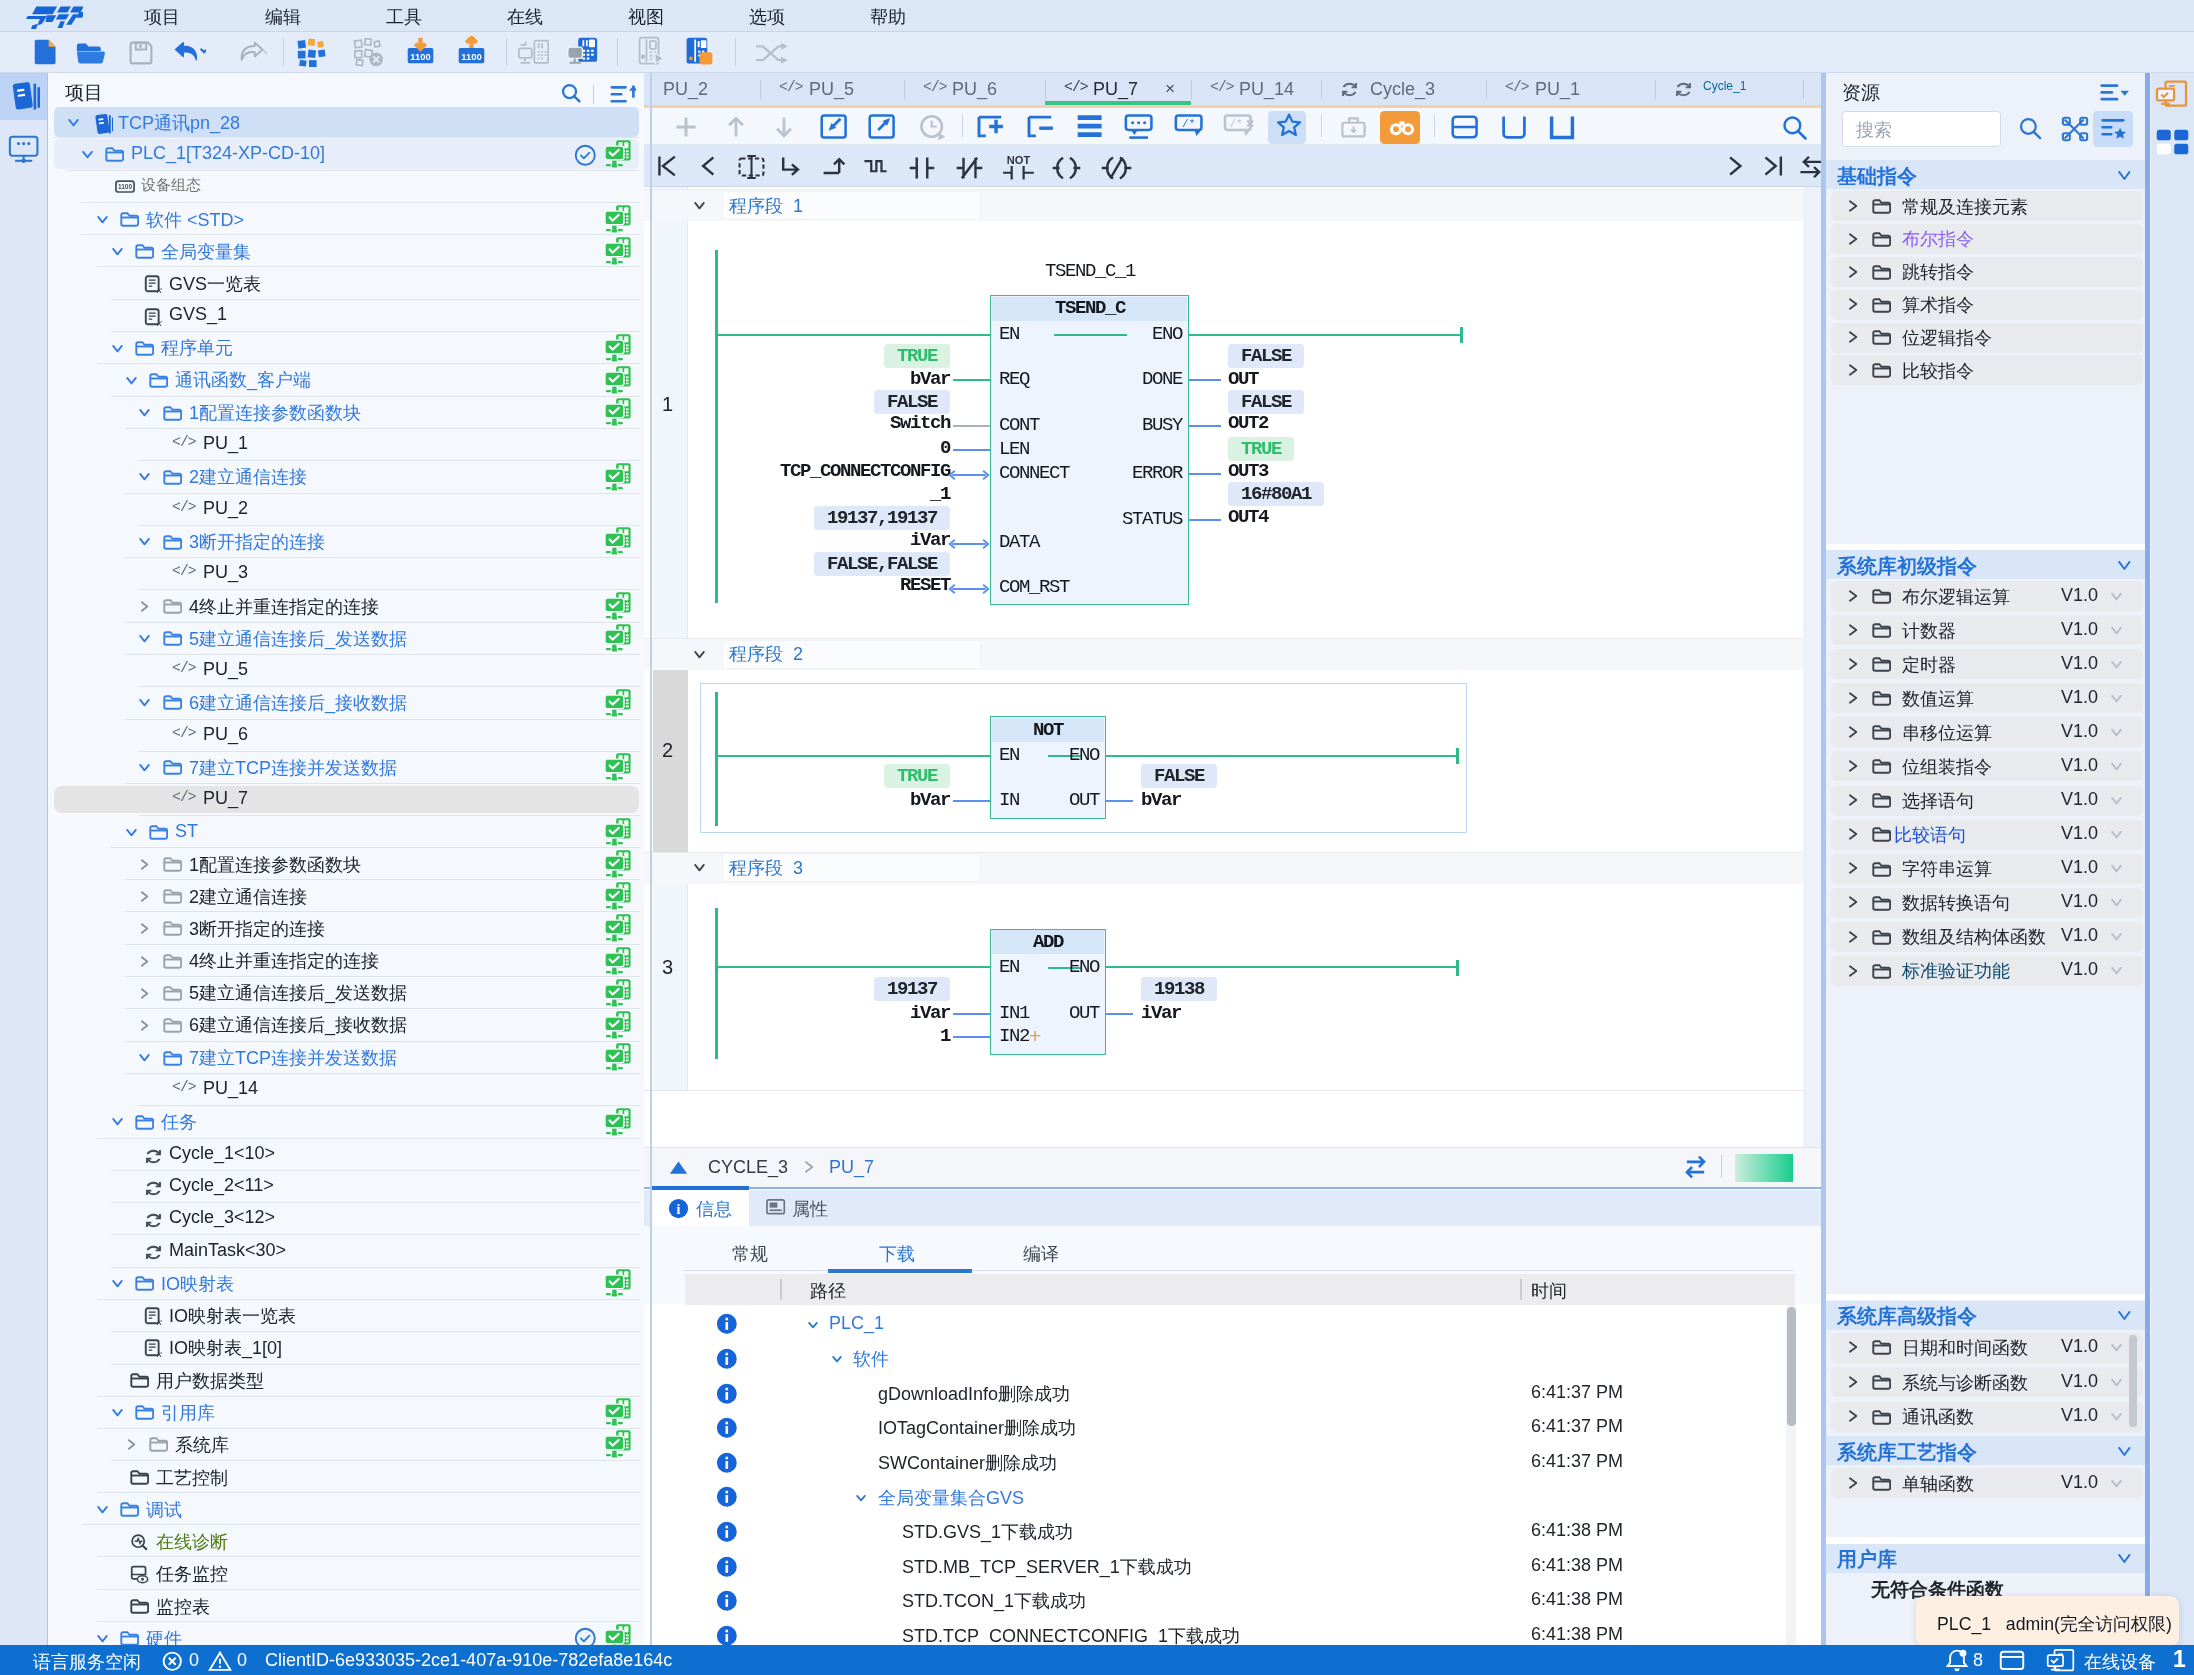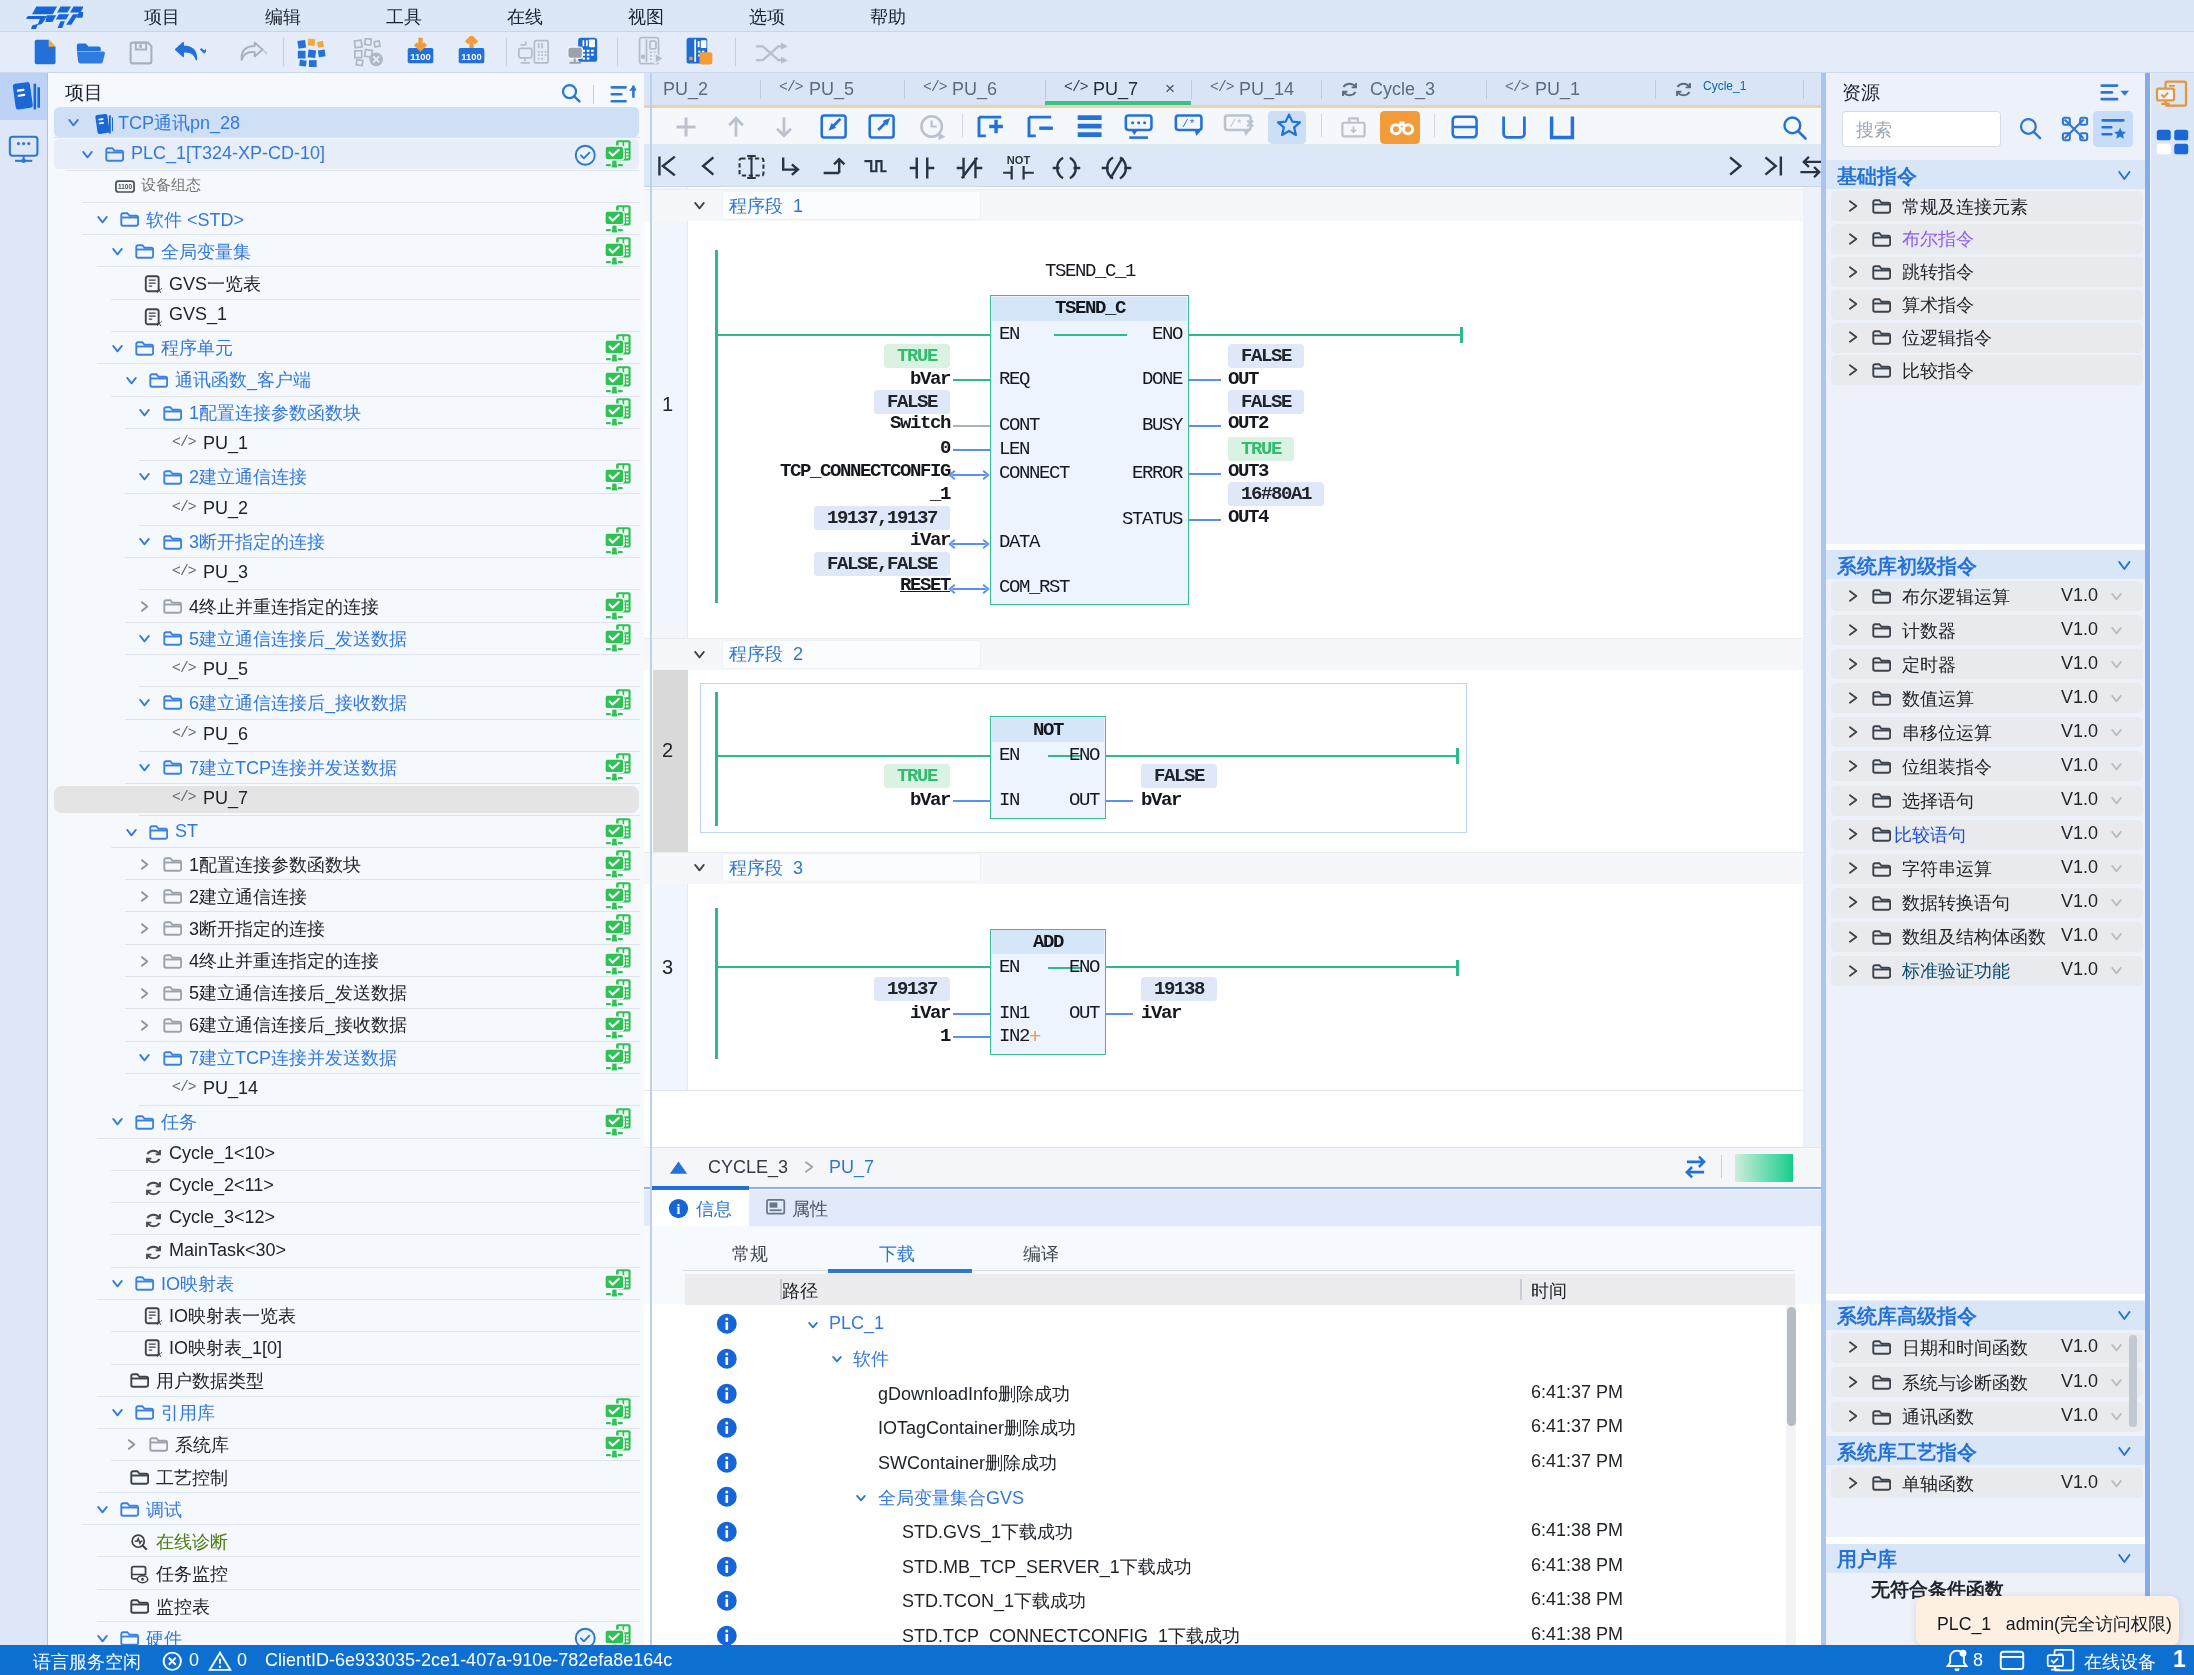--- a/index.html
+++ b/index.html
@@ -1341,21 +1341,21 @@
       <path d="M41 2 L47 7 L41 12" fill="none" stroke="#5b8ff2" stroke-width="2.2"></path>
     </svg></div>
 <div class="a vbox" style="right:1245px;top:506px;font-family:'Liberation Mono',monospace;font-size:19px;letter-spacing:-1.4px;font-weight:bold;">19137,19137</div>
 <div class="a" style="right:1245px;top:529px;font-family:'Liberation Mono',monospace;font-size:19px;letter-spacing:-1.4px;color:#15191f;white-space:pre;font-weight:bold;">iVar</div>
 <div class="a" style="left:948px;top:537px"><svg width="42" height="12" viewBox="0 0 49 14" style="">
       <path d="M5 7 H44" stroke="#5b8ff2" stroke-width="2.4"></path>
       <path d="M8 2 L2 7 L8 12" fill="none" stroke="#5b8ff2" stroke-width="2.2"></path>
       <path d="M41 2 L47 7 L41 12" fill="none" stroke="#5b8ff2" stroke-width="2.2"></path>
     </svg></div>
 <div class="a vbox" style="right:1245px;top:552px;font-family:'Liberation Mono',monospace;font-size:19px;letter-spacing:-1.4px;font-weight:bold;">FALSE,FALSE</div>
-<div class="a" style="right:1245px;top:574px;font-family:'Liberation Mono',monospace;font-size:19px;letter-spacing:-1.4px;color:#15191f;white-space:pre;font-weight:bold;text-decoration:underline;">RESET</div>
+<div class="a" style="right:1245px;top:574px;font-family:'Liberation Mono',monospace;font-size:19px;letter-spacing:-1.4px;color:#15191f;white-space:pre;font-weight:bold;">RESET</div>
 <div class="a" style="left:948px;top:582px"><svg width="42" height="12" viewBox="0 0 49 14" style="">
       <path d="M5 7 H44" stroke="#5b8ff2" stroke-width="2.4"></path>
       <path d="M8 2 L2 7 L8 12" fill="none" stroke="#5b8ff2" stroke-width="2.2"></path>
       <path d="M41 2 L47 7 L41 12" fill="none" stroke="#5b8ff2" stroke-width="2.2"></path>
     </svg></div>
 <div class="a" style="left:1189px;top:379px;width:32px;height:2.1px;background:#5b8ff2"></div>
 <div class="a vbox" style="left:1228px;top:344px;font-family:'Liberation Mono',monospace;font-size:19px;letter-spacing:-1.4px;font-weight:bold;">FALSE</div>
 <div class="a" style="left:1228px;top:368px;font-family:'Liberation Mono',monospace;font-size:19px;letter-spacing:-1.4px;color:#15191f;white-space:pre;font-weight:bold;">OUT</div>
 <div class="a" style="left:1189px;top:425px;width:32px;height:2.1px;background:#5b8ff2"></div>
 <div class="a vbox" style="left:1228px;top:390px;font-family:'Liberation Mono',monospace;font-size:19px;letter-spacing:-1.4px;font-weight:bold;">FALSE</div>
@@ -1440,21 +1440,21 @@
 <div class="a" style="left:792px;top:1197px;font-size:18px;color:#4a5462">属性</div>
 <div class="a" style="left:644px;top:1226px;width:1177px;height:419px;background:#f6f9fd"></div>
 <div class="a" style="left:644px;top:1304px;width:1177px;height:341px;background:#fff"></div>
 <div class="a" style="left:732px;top:1242px;font-size:18px;color:#3f4854">常规</div>
 <div class="a" style="left:879px;top:1242px;font-size:18px;color:#2e77d0">下载</div>
 <div class="a" style="left:1023px;top:1242px;font-size:18px;color:#3f4854">编译</div>
 <div class="a" style="left:683px;top:1270px;width:1111px;height:0.9px;background:#d7dce4"></div>
 <div class="a" style="left:828px;top:1269px;width:144px;height:3.5px;background:#2e77d0"></div>
 <div class="a" style="left:685px;top:1274px;width:1110px;height:31px;background:#ececee"></div>
 <div class="a" style="left:780px;top:1279px;width:1.7px;height:21px;background:#c8cdd4"></div>
-<div class="a" style="left:782px;top:1279px;font-size:18px;color:#20252c">路径</div>
+<div class="a" style="left:810px;top:1279px;font-size:18px;color:#20252c">路径</div>
 <div class="a" style="left:1520px;top:1279px;width:1.7px;height:21px;background:#c8cdd4"></div>
 <div class="a" style="left:1531px;top:1279px;font-size:18px;color:#20252c">时间</div>
 <div class="a" style="left:716px;top:1313px"><svg width="21.6" height="21.6" viewBox="0 0 25 25" style="">
       <circle cx="12.5" cy="12.5" r="11.5" fill="#1565d8"></circle>
       <rect x="11" y="10.5" width="3" height="9" fill="#fff"></rect>
       <rect x="11" y="5.5" width="3" height="3" fill="#fff"></rect>
     </svg></div>
 <div class="a" style="left:807px;top:1318px"><svg width="12" height="12" viewBox="0 0 14 14" style="">
       <path d="M2.5 4.5 L7.0 9.8 L11.5 4.5" fill="none" stroke="#2e77d0" stroke-width="2.1" stroke-linecap="round" stroke-linejoin="round"></path>
     </svg></div>

